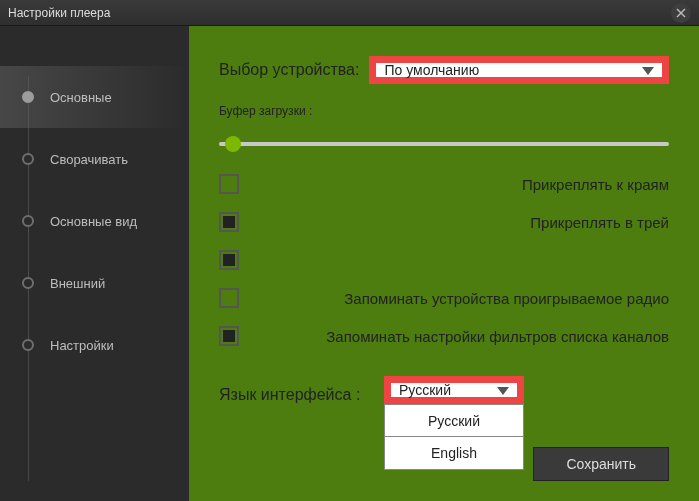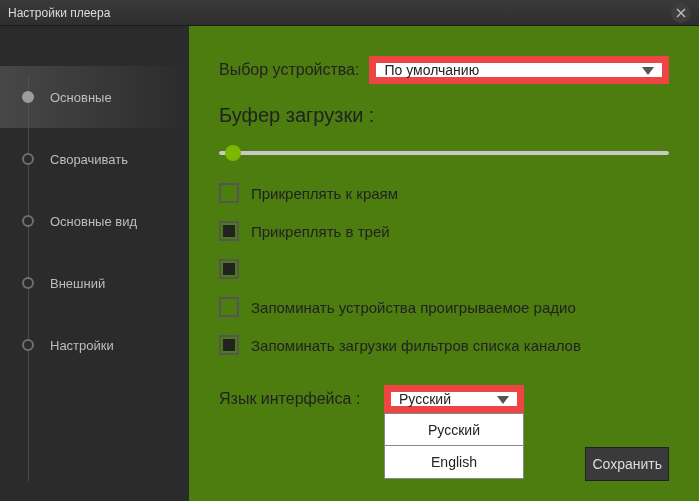--- a/index.html
+++ b/index.html
@@ -110,21 +110,21 @@
   padding: 0 8px;
   cursor: pointer;
   background: #fff;
 }
 .select.device { flex: 1; }
 .select.lang { width: 140px; }
 .select-value { font-size: 14px; color: #222; flex: 1; }
 .select-caret { margin-left: auto; }
 .select-caret svg { fill: #555; }
 .buffer-section { margin-bottom: 22px; }
-.buffer-label { font-size: 20px; color: #222; margin-bottom: 18px; display: block; }
+.buffer-label { font-size: 12px; color: #222; margin-bottom: 18px; display: block; }
 .slider {
   position: relative;
   height: 16px;
   width: 100%;
   cursor: pointer;
 }
 .slider-track {
   position: absolute;
   top: 6px; left: 0; right: 0;
   height: 4px;
@@ -136,39 +136,40 @@
   left: 6px; top: 0;
   width: 16px; height: 16px;
   border-radius: 50%;
   background: #7cb800;
 }
 .checkbox-row {
   display: flex;
   align-items: center;
   margin-bottom: 18px;
   cursor: pointer;
+  justify-content: space-between;
 }
 .checkbox {
   width: 20px; height: 20px;
   border: 2px solid #555;
   margin-right: 12px;
   display: flex;
   align-items: center;
   justify-content: center;
   flex-shrink: 0;
 }
 .checkbox.checked::after {
   content: "";
   width: 12px; height: 12px;
   background: #222;
 }
 .checkbox-label { font-size: 15px; color: #222; }
 .lang-row {
   display: flex;
-  align-items: center;
+  align-items: flex-end;
   margin-top: 30px;
 }
 .lang-row .row-label { width: 155px; }
 .dropdown-panel {
   position: absolute;
   width: 140px;
   border: 1px solid #888;
   background: #fff;
   z-index: 10;
 }
@@ -183,21 +184,21 @@
   cursor: pointer;
 }
 .dropdown-option:last-child { border-bottom: none; }
 .save-btn {
   position: absolute;
   right: 30px;
   bottom: 20px;
   background: #3a3a3a;
   color: #ddd;
   border: 1px solid #222;
-  padding: 8px 6px;
+  padding: 8px 32px;
   font-size: 14px;
   font-family: inherit;
   cursor: pointer;
 }
 </style>
 </head>
 <body>
 
 <div class="window">
   <div class="titlebar">
@@ -264,21 +265,21 @@
       </div>
       <div class="checkbox-row">
         <span class="checkbox checked"></span>
       </div>
       <div class="checkbox-row">
         <span class="checkbox"></span>
         <span class="checkbox-label">Запоминать устройства проигрываемое радио</span>
       </div>
       <div class="checkbox-row">
         <span class="checkbox checked"></span>
-        <span class="checkbox-label">Запоминать загрузки фильтров списка каналов</span>
+        <span class="checkbox-label">Запоминать настройки фильтров списка каналов</span>
       </div>
 
       <div class="lang-row">
         <span class="row-label">Язык интерфейса :</span>
         <div style="position:relative;">
           <div class="select lang">
             <span class="select-value">Русский</span>
             <span class="select-caret"><svg width="12" height="8" viewBox="0 0 12 8">
                   <polygon points="0,0 12,0 6,8"></polygon>
                 </svg></span>

